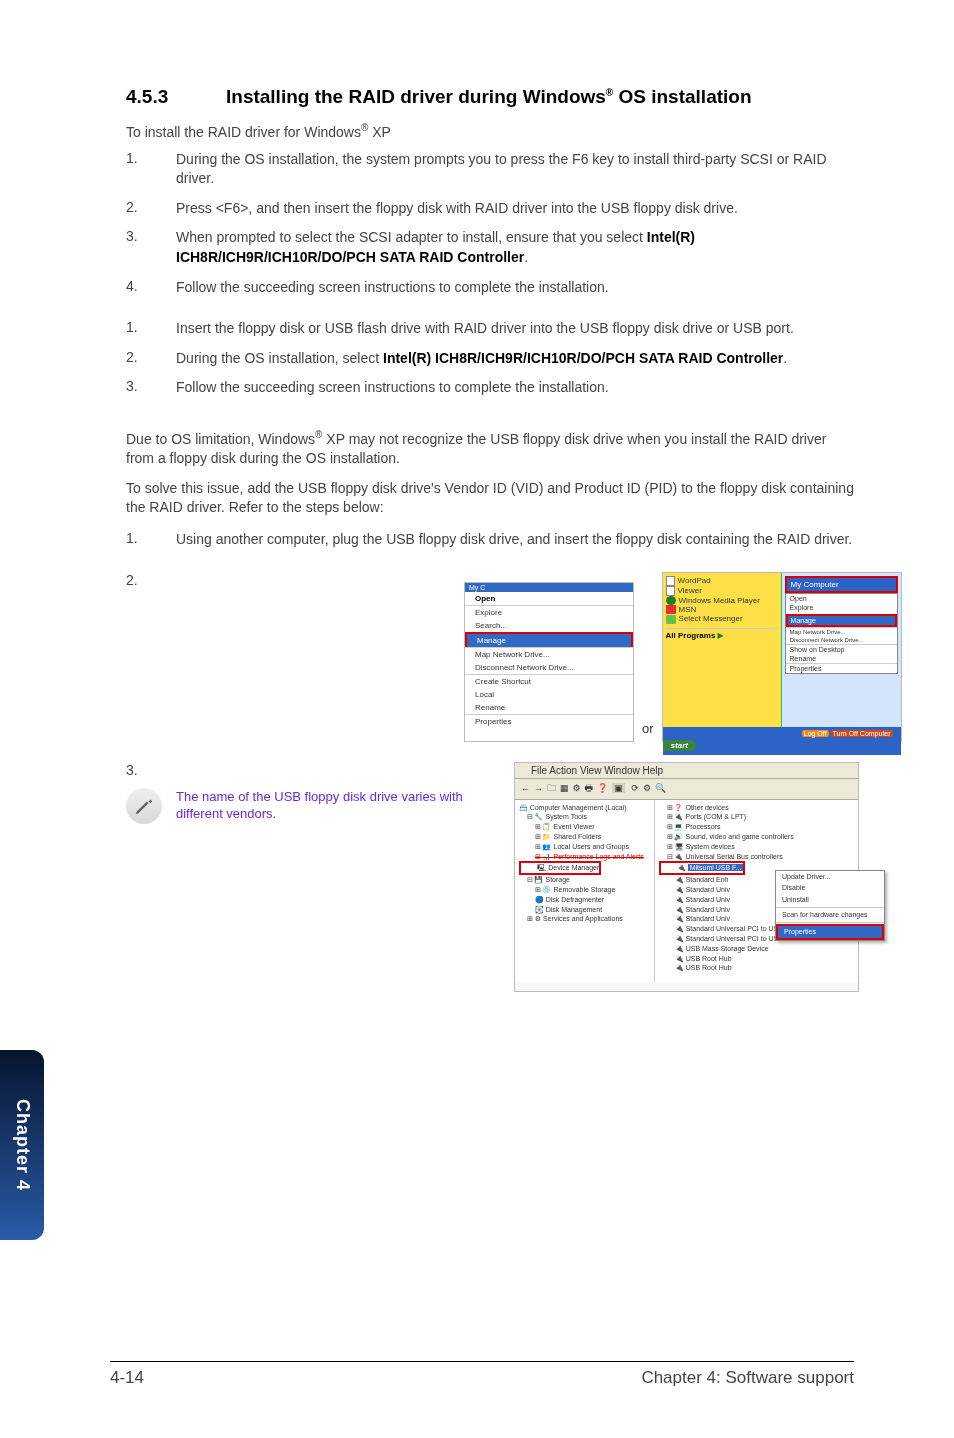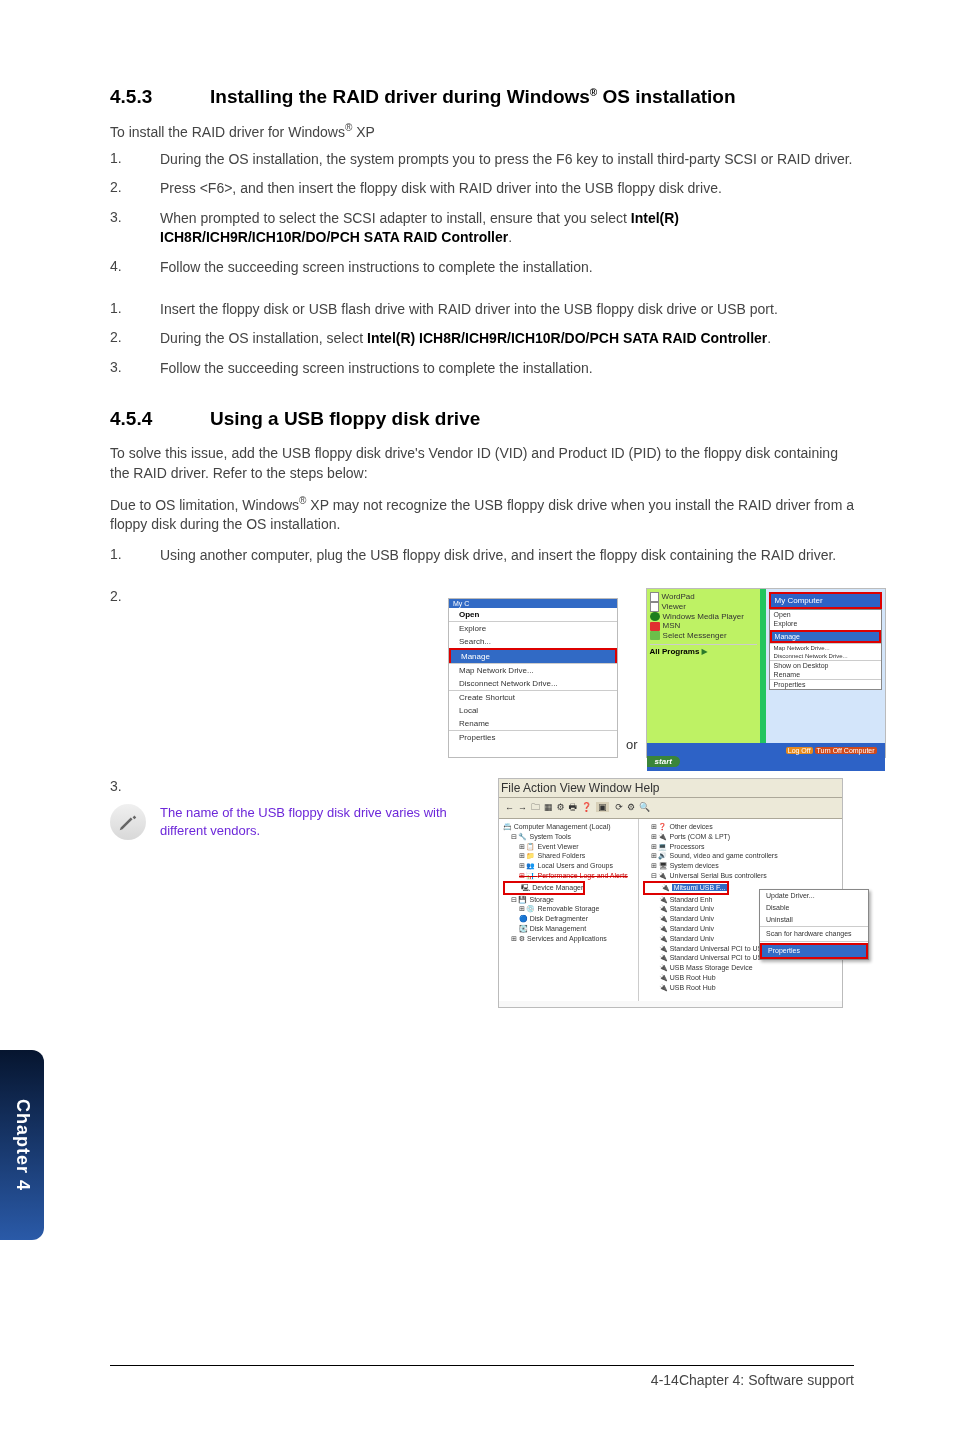--- a/index.html
+++ b/index.html
@@ -33,49 +33,49 @@
 }
 ol.steps li {
   font-size: 14px;
   color: #444;
   margin-bottom: 10px;
   display: flex;
 }
 ol.steps li .n { width: 50px; flex-shrink: 0; }
 ol.steps li .t { flex: 1; line-height: 1.4; }
 b { color: #000; font-weight: bold; }
-.section { margin-bottom: 30px; }
+.section { margin-bottom: 30px; margin-left: 16px; }
 .row { display: flex; gap: 18px; align-items: flex-start; margin-bottom: 20px; }
 .row .txtcol { flex: 0 0 320px; }
 .row .imgcol { flex: 1; }
 .shot {
   border: 1px solid #bbb;
   background: #f8f8f8;
   font-size: 8px;
   color: #333;
   position: relative;
 }
 
 .myc-menu { width: 170px; height: 160px; background:#fff;}
 .myc-menu .item { padding: 2px 10px; border-bottom: none; }
 .myc-menu .hl { background:#316ac5; color:#fff; }
 .myc-menu .top { background:#fff; border-bottom:1px solid #ccc;}
 .myc-menu .sec { border-top:1px solid #ccc;}
 
 .startp { width: 240px; height: 170px; display:flex; }
-.startp .leftc { width: 120px; background:#bef264; border-right:6px solid #22c55e; padding:3px;}
+.startp .leftc { width: 120px; background:#fde047; border-right:1px solid #22c55e; padding:3px;}
 .startp .rightc { width: 120px; background:#d3e5fa; padding:3px; font-size:7px;}
 .startp .rtop { background:#2d62c6; color:#fff; padding:2px 4px; font-size:8px;}
 .startp .mgr { background:#316ac5; color:#fff; padding:1px 3px; margin-top:2px;}
 .startp .bot { position:absolute; bottom:0; left:0; right:0; background:#2d62c6; height:14px; display:flex; justify-content:flex-end; align-items:center; padding-right:6px;}
 .startp .lo{background:#e88a1c;color:#fff;border-radius:2px;font-size:7px;padding:0 2px;margin-right:2px;}
 
 .cm { width: 345px; height: 230px;}
 .cm-title { background: linear-gradient(#2659c4,#3b7de0); color:#fff; padding:3px 6px; font-size:9px;}
-.cm-menu { background:#ece9d8; padding:2px 2px; font-size:12px; border-bottom:1px solid #aca899;}
+.cm-menu { background:#ece9d8; padding:2px 16px; font-size:10px; border-bottom:1px solid #aca899;}
 .cm-tb { background:#ece9d8; padding:2px 6px; font-size:9px; border-bottom:1px solid #aca899; color:#333;}
 .cm-tb span{margin-right:4px;}
 .cm-body { display:flex; height: 182px; background:#fff;}
 .cm-left { width: 140px; border-right:1px solid #ccc; padding:3px 4px; font-size:7px; line-height:1.4;}
 .cm-right { flex:1; padding:3px 4px; font-size:7px; line-height:1.4; position:relative;}
 .cm-left .ind1{padding-left:8px;} .cm-left .ind2{padding-left:16px;}
 .cm-right .ind1{padding-left:8px;} .cm-right .ind2{padding-left:16px;}
 .cm-right .sel{ background:#316ac5;color:#fff;display:inline; padding:0 2px;}
 .cm-right .ctx { position:absolute; top:70px; left:120px; background:#fff; border:1px solid #888; box-shadow:2px 2px 3px rgba(0,0,0,0.3); font-size:7px; width:110px;}
 .cm-right .ctx div{padding:1px 6px;}
@@ -108,23 +108,23 @@
   letter-spacing:1px;
 }
 
 .footer {
   position: absolute;
   bottom: 50px;
   left: 110px;
   right: 100px;
   border-top: 1px solid #000;
   padding-top: 6px;
-  font-size: 14px;
+  font-size: 17px;
   color:#444;
-  display:flex; justify-content: flex-end;
+  display:flex; justify-content: space-between;
 }
 .or { font-size:13px; padding: 0 8px; align-self:flex-end; margin-bottom:6px;}
 .winico{display:inline-block;width:10px;height:9px;background:#5aa0e8;margin-right:3px;vertical-align:middle;border-radius:1px;}
 .docico{display:inline-block;width:9px;height:10px;background:#fff;border:1px solid #888;margin-right:3px;vertical-align:middle;}
 .cm-left .redtxt{color:#c00;text-decoration:line-through;}
 </style>
 </head>
 <body>
 
 <div class="page">
@@ -165,27 +165,24 @@
           <span class="t">During the OS installation, select <b>Intel(R) ICH8R/ICH9R/ICH10R/DO/PCH SATA RAID Controller</b>.</span>
         </li>
         <li>
           <span class="n">3.</span>
           <span class="t">Follow the succeeding screen instructions to complete the installation.</span>
         </li>
       </ol>
   </div>
 
   <div class="section">
-    <h2>
-      <span class="num">4.5.4</span><span>Using a USB floppy disk drive</span>
-    </h2>
-    <p class="intro" style="line-height:1.4;margin-top:10px;">To solve this issue, add the USB floppy disk drive's Vendor ID (VID) and Product ID (PID) to the floppy disk containing the RAID driver. Refer to the steps below:</p>
     <p class="intro" style="line-height:1.4;">
       <span>Due to OS limitation, Windows</span><span class="sup">®</span><span> XP may not recognize the USB floppy disk drive when you install the RAID driver from a floppy disk during the OS installation.</span>
     </p>
+    <p class="intro" style="line-height:1.4;margin-top:10px;">To solve this issue, add the USB floppy disk drive's Vendor ID (VID) and Product ID (PID) to the floppy disk containing the RAID driver. Refer to the steps below:</p>
 
     <ol class="steps" style="margin-top:12px;">
       <li>
           <span class="n">1.</span>
           <span class="t">Using another computer, plug the USB floppy disk drive, and insert the floppy disk containing the RAID driver.</span>
         </li>
     </ol>
 
     <div class="row">
       <div class="txtcol">

